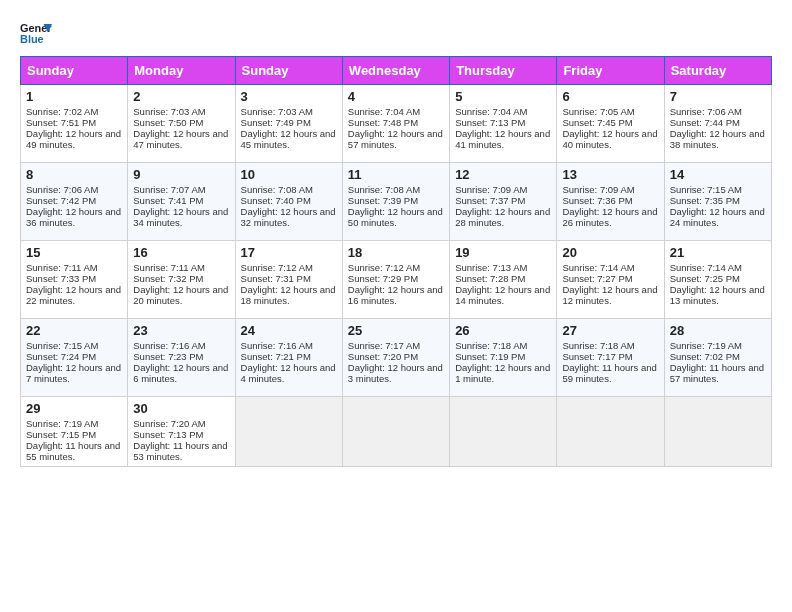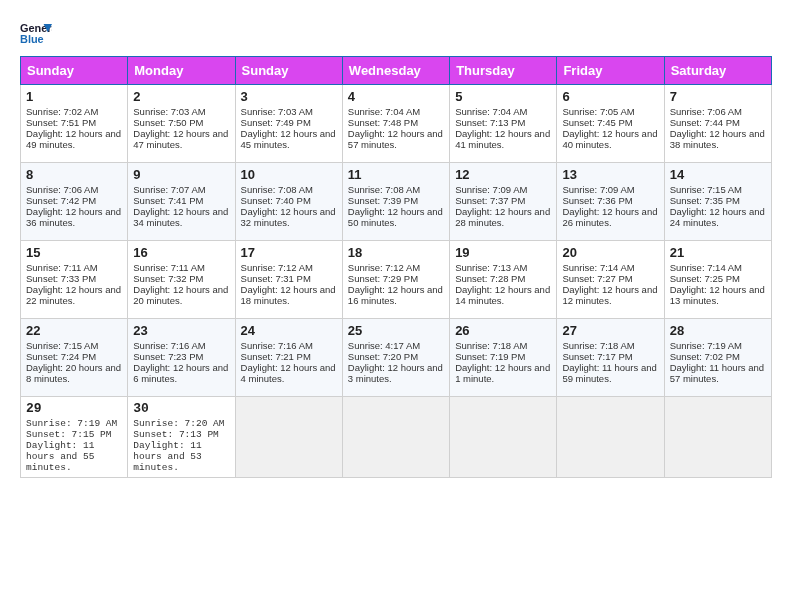--- a/index.html
+++ b/index.html
@@ -73,21 +73,20 @@
       font-weight: bold;
       color: #222;
       display: block;
       margin-bottom: 2px;
     }
     .empty-cell {
       background: #f0f0f0 !important;
     }
     .last-row td {
       height: 70px;
-      font-family: Liberation Mono, monospace;
     }
   </style>
 </head>
 <body>
 
 <div class="page">
   <div class="header-row">
     <div class="logo">
       <svg class="logo-icon" viewBox="0 0 38 32" xmlns="http://www.w3.org/2000/svg">
         <text x="0" y="14" font-size="13" font-weight="bold" fill="#1a1a2e" font-family="Arial">General</text>
@@ -135,24 +134,24 @@
         <tr>
           <td><span class="day-num">15</span><span>Sunrise: 7:11 AM</span><br><span>Sunset: 7:33 PM</span><br><span>Daylight: 12 hours and 22 minutes.</span></td>
           <td><span class="day-num">16</span><span>Sunrise: 7:11 AM</span><br><span>Sunset: 7:32 PM</span><br><span>Daylight: 12 hours and 20 minutes.</span></td>
           <td><span class="day-num">17</span><span>Sunrise: 7:12 AM</span><br><span>Sunset: 7:31 PM</span><br><span>Daylight: 12 hours and 18 minutes.</span></td>
           <td><span class="day-num">18</span><span>Sunrise: 7:12 AM</span><br><span>Sunset: 7:29 PM</span><br><span>Daylight: 12 hours and 16 minutes.</span></td>
           <td><span class="day-num">19</span><span>Sunrise: 7:13 AM</span><br><span>Sunset: 7:28 PM</span><br><span>Daylight: 12 hours and 14 minutes.</span></td>
           <td><span class="day-num">20</span><span>Sunrise: 7:14 AM</span><br><span>Sunset: 7:27 PM</span><br><span>Daylight: 12 hours and 12 minutes.</span></td>
           <td><span class="day-num">21</span><span>Sunrise: 7:14 AM</span><br><span>Sunset: 7:25 PM</span><br><span>Daylight: 12 hours and 13 minutes.</span></td>
         </tr>
         <tr>
-          <td><span class="day-num">22</span><span>Sunrise: 7:15 AM</span><br><span>Sunset: 7:24 PM</span><br><span>Daylight: 20 hours and 8 minutes.</span></td>
+          <td><span class="day-num">22</span><span>Sunrise: 7:15 AM</span><br><span>Sunset: 7:24 PM</span><br><span>Daylight: 12 hours and 7 minutes.</span></td>
           <td><span class="day-num">23</span><span>Sunrise: 7:16 AM</span><br><span>Sunset: 7:23 PM</span><br><span>Daylight: 12 hours and 6 minutes.</span></td>
           <td><span class="day-num">24</span><span>Sunrise: 7:16 AM</span><br><span>Sunset: 7:21 PM</span><br><span>Daylight: 12 hours and 4 minutes.</span></td>
-          <td><span class="day-num">25</span><span>Sunrise: 4:17 AM</span><br><span>Sunset: 7:20 PM</span><br><span>Daylight: 12 hours and 3 minutes.</span></td>
+          <td><span class="day-num">25</span><span>Sunrise: 7:17 AM</span><br><span>Sunset: 7:20 PM</span><br><span>Daylight: 12 hours and 3 minutes.</span></td>
           <td><span class="day-num">26</span><span>Sunrise: 7:18 AM</span><br><span>Sunset: 7:19 PM</span><br><span>Daylight: 12 hours and 1 minute.</span></td>
           <td><span class="day-num">27</span><span>Sunrise: 7:18 AM</span><br><span>Sunset: 7:17 PM</span><br><span>Daylight: 11 hours and 59 minutes.</span></td>
           <td><span class="day-num">28</span><span>Sunrise: 7:19 AM</span><br><span>Sunset: 7:02 PM</span><br><span>Daylight: 11 hours and 57 minutes.</span></td>
         </tr>
         <tr class="last-row">
           <td><span class="day-num">29</span><span>Sunrise: 7:19 AM</span><br><span>Sunset: 7:15 PM</span><br><span>Daylight: 11 hours and 55 minutes.</span></td>
           <td><span class="day-num">30</span><span>Sunrise: 7:20 AM</span><br><span>Sunset: 7:13 PM</span><br><span>Daylight: 11 hours and 53 minutes.</span></td>
           <td class="empty-cell"></td>
           <td class="empty-cell"></td>
           <td class="empty-cell"></td>

